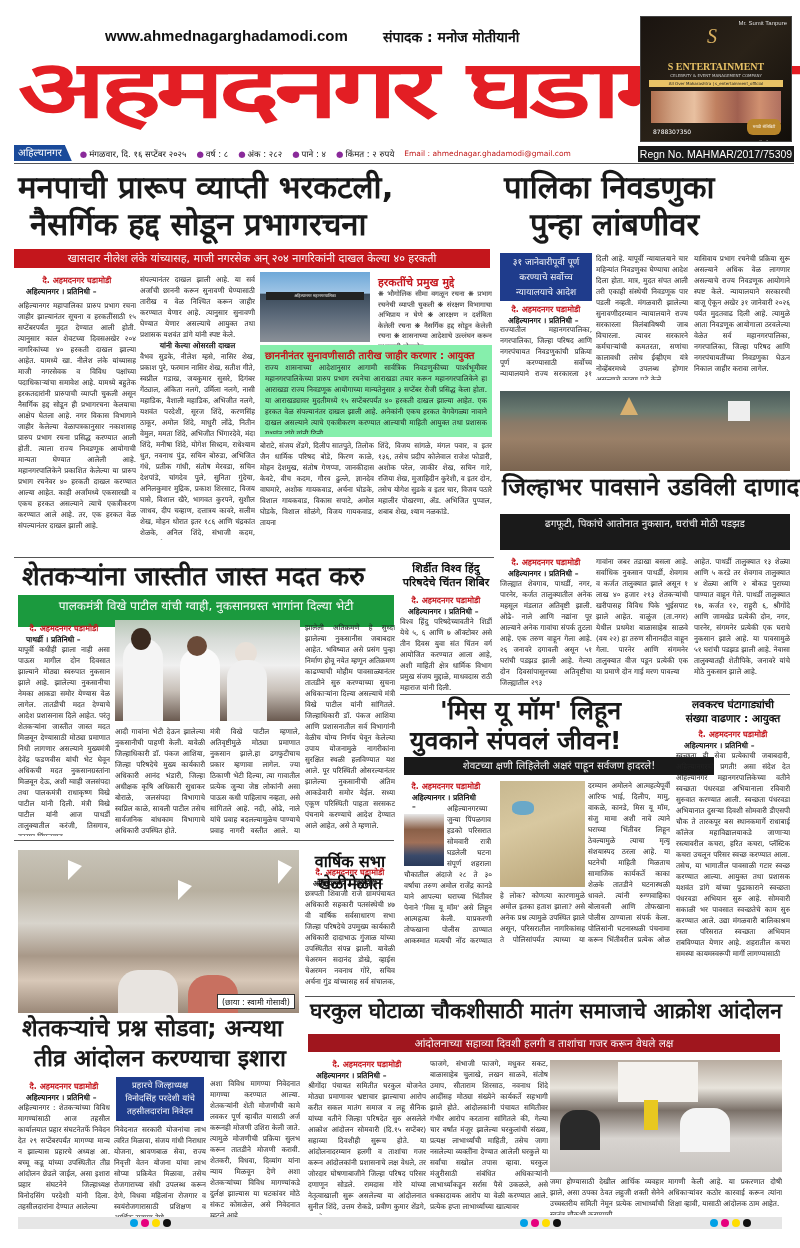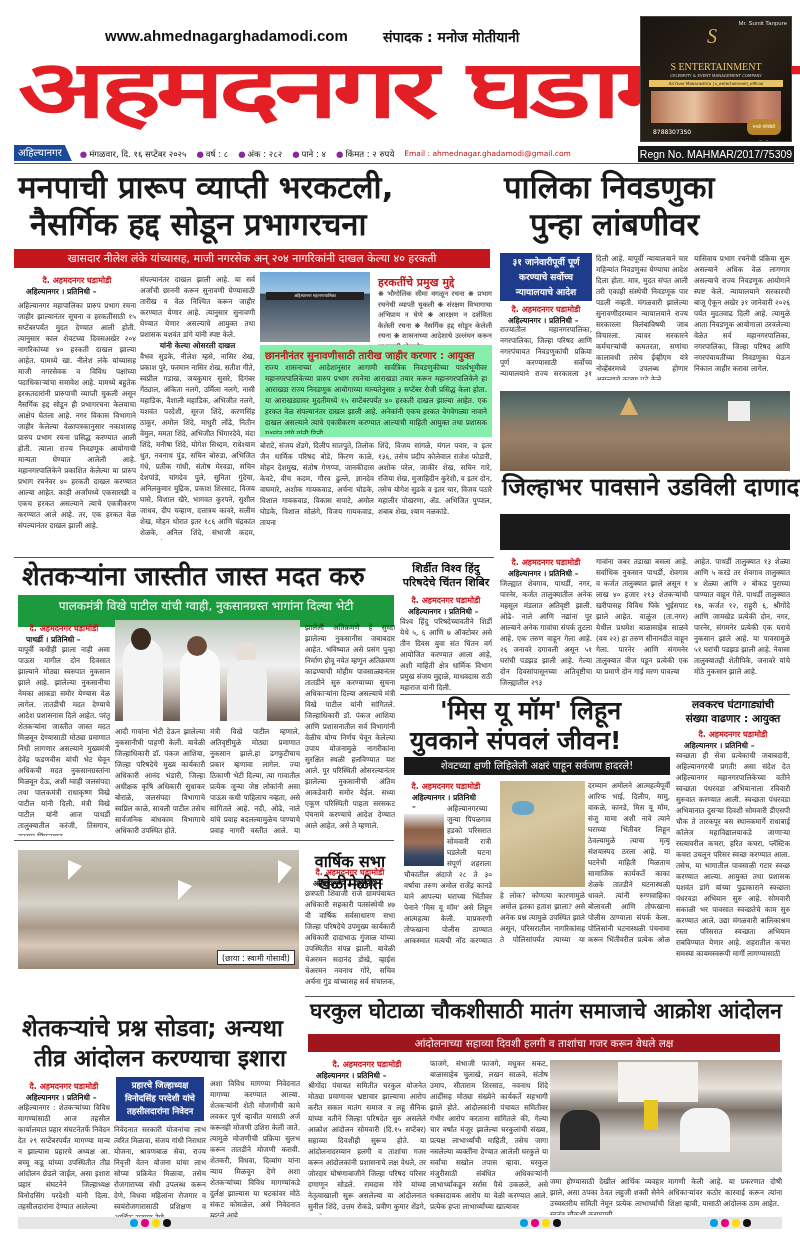--- a/index.html
+++ b/index.html
@@ -4,21 +4,21 @@
 <style>
 *{box-sizing:border-box;margin:0;padding:0}
 body{width:800px;height:1248px;background:#fff;font-family:"DejaVu Sans","Liberation Sans",sans-serif;color:#111;overflow:hidden;position:relative}
 .abs{position:absolute}
 .mast-url{left:105px;top:27px;font-size:15px;font-weight:bold;font-family:"Liberation Sans",sans-serif;color:#111}
 .mast-editor{left:383px;top:27px;font-size:14px;font-weight:bold;color:#111}
 .mast-title{left:18px;top:40px;width:400px;height:100px;font-size:80px;font-weight:900;color:#e31e24;line-height:100px;letter-spacing:-4px;white-space:nowrap;transform:scaleX(1.44);transform-origin:left center}
 .ad{left:640px;top:16px;width:152px;height:126px;background:linear-gradient(135deg,#1a1410,#2a2218 50%,#120e0a);border:1px solid #444;overflow:hidden}
 .ad-owner{position:absolute;right:4px;top:3px;font-size:6px;color:#ddd;font-family:"Liberation Sans",sans-serif}
 .ad-logo{position:absolute;left:66px;top:8px;font-size:20px;color:#d9b060;font-family:"Liberation Serif",serif;font-style:italic}
-.ad-name{position:absolute;left:0;right:0;top:44px;text-align:center;font-size:10px;color:#e8c266;font-family:"Liberation Serif",serif;font-weight:normal}
+.ad-name{position:absolute;left:0;right:0;top:44px;text-align:center;font-size:10px;color:#e8c266;font-family:"Liberation Serif",serif;font-weight:bold}
 .ad-sub{position:absolute;left:0;right:0;top:56px;text-align:center;font-size:4px;color:#ccc}
 .ad-strip{position:absolute;left:8px;right:8px;top:63px;height:7px;background:#e8c266;font-size:4px;color:#222;text-align:center;line-height:7px}
 .ad-people{position:absolute;left:10px;right:10px;top:74px;height:32px;background:linear-gradient(90deg,#b07050,#d0a080,#e8c0a0,#c08060,#a06050,#d09070,#b07060)}
 .ad-phone{position:absolute;left:12px;bottom:6px;font-size:6px;color:#fff}
 .ad-badge{position:absolute;right:10px;bottom:6px;width:34px;height:16px;background:#b8852a;border-radius:6px;font-size:4px;color:#fff;text-align:center;line-height:16px}
 .regn{left:638px;top:146px;width:156px;height:16px;background:#1a1a1a;color:#fff;font-size:10.5px;font-family:"Liberation Sans",sans-serif;text-align:center;line-height:16px}
 .dateline{left:14px;top:145px;width:620px;height:16px;display:flex;align-items:center;font-size:8.5px}
 .loc-tab{background:#1a4a9a;color:#fff;font-size:10px;padding:0 10px 0 4px;height:16px;line-height:16px;clip-path:polygon(0 0,88% 0,100% 100%,0 100%);margin-right:8px}
 .dl-item{margin-right:10px;white-space:nowrap}
 .dot{color:#8a2a9a;margin-right:2px}
@@ -31,21 +31,21 @@
 .banner-maroon{background:#a0161e;color:#fff;text-align:center}
 .byline{color:#c4161c;font-weight:bold;font-size:8px;text-align:center}
 .dateline2{font-size:7.5px;font-weight:bold;margin:1px 8px}
 .col{font-size:7.2px;line-height:11px;color:#222;text-align:justify;overflow:hidden}
 .photo{overflow:hidden}
 .caption{font-size:8px;background:#fff;border:1px solid #333;padding:1px 4px}
 .sidehead{font-weight:bold;text-align:center;color:#111}
 .cmyk{display:flex;gap:3px;justify-content:center;align-items:center}
 .cmyk span{width:8px;height:8px;border-radius:50%;display:inline-block}
 .foot-bar{background:#e6e6e6}
-.blue-box{background:#1f3c8c;color:#fff;text-align:center;font-weight:bold}
+.blue-box{background:#1f3c8c;color:#fff;text-align:center;font-weight:normal}
 .yellow-box{background:#86efac}
 </style>
 </head>
 <body>
 
 <div class="abs mast-url">www.ahmednagarghadamodi.com</div>
 <div class="abs mast-editor">संपादक : मनोज मोतीयानी</div>
 <div class="abs mast-title">अहमदनगर घडामोडी</div>
 
 <div class="abs ad">
@@ -109,20 +109,21 @@
 <div class="abs col" style="left:500px;top:324px;width:92px;height:56px">राज्यातील महानगरपालिका, नगरपालिका, जिल्हा परिषद आणि नगरपंचायत निवडणुकांची प्रक्रिया पूर्ण करण्यासाठी सर्वोच्च न्यायालयाने राज्य सरकारला ३१ जानेवारी २०२६ पर्यंत मुदतवाढ</div>
 <div class="abs col" style="left:596px;top:253px;width:92px;height:127px">दिली आहे. यापूर्वी न्यायालयाने चार महिन्यांत निवडणुका घेण्याचा आदेश दिला होता. मात्र, मुदत संपत आली तरी एकाही संस्थेची निवडणूक पार पडली नव्हती. मंगळवारी झालेल्या सुनावणीदरम्यान न्यायालयाने राज्य सरकारला विलंबाविषयी जाब विचारला. त्यावर सरकारने कर्मचाऱ्यांची कमतरता, सणांचा कालावधी तसेच ईव्हीएम यंत्रे नोव्हेंबरमध्ये उपलब्ध होणार असल्याचे कारण पुढे केले.</div>
 <div class="abs col" style="left:694px;top:253px;width:96px;height:127px">यासिवाय प्रभाग रचनेची प्रक्रिया सुरू असल्याने अधिक वेळ लागणार असल्याचे राज्य निवडणूक आयोगाने स्पष्ट केले. न्यायालयाने सरकारची बाजू ऐकून अखेर ३१ जानेवारी २०२६ पर्यंत मुदतवाढ दिली आहे. त्यामुळे आता निवडणूक आयोगाला ठरवलेल्या वेळेत सर्व महानगरपालिका, नगरपालिका, जिल्हा परिषद आणि नगरपंचायतींच्या निवडणुका घेऊन निकाल जाहीर करावा लागेल.</div>
 
 <div class="abs photo" style="left:500px;top:391px;width:290px;height:80px;background:linear-gradient(180deg,#4a5a5a 0%,#6a7a70 25%,#8a7a68 40%,#9a8068 60%,#7a6450 100%)">
   <div style="position:absolute;left:120px;top:6px;width:18px;height:18px;background:#d8b070;clip-path:polygon(50% 0,100% 100%,0 100%)"></div>
   <div style="position:absolute;right:40px;top:10px;width:22px;height:20px;background:#eee"></div>
 </div>
 <div class="abs hl" style="left:502px;top:474px;font-size:24px;">जिल्हाभर पावसाने उडविली दाणादाण..!</div>
 <div class="abs banner-black" style="left:500px;top:514px;width:290px;height:36px;font-size:10px;line-height:17px;padding-top:1px">
+  <div>ढगफूटी, पिकांचे आतोनात नुकसान, घरांची मोठी पडझड</div>
 </div>
 <div class="abs" style="left:500px;top:556px;width:92px">
   <div class="byline">दै. अहमदनगर घडामोडी</div>
   <div class="dateline2">अहिल्यानगर । प्रतिनिधी –</div>
 </div>
 <div class="abs col" style="left:500px;top:578px;width:92px;height:112px">जिल्ह्यात शेवगाव, पाथर्डी, नगर, पारनेर, कर्जत तालुक्यातील अनेक महसूल मंडलात अतिवृष्टी झाली. ओढे- नाले आणि नद्यांना पूर आल्याने अनेक गावांचा संपर्क तुटला आहे. एक तरुण वाहून गेला आहे. २६ जनावरे दगावली असून ५१ घरांची पडझड झाली आहे. गेल्या दोन दिवसांपासूनच्या अतिवृष्टीचा जिल्ह्यातील २९३</div>
 <div class="abs col" style="left:596px;top:556px;width:92px;height:134px">गावांना जबर तडाखा बसला आहे. सर्वाधिक नुकसान पाथर्डी, शेवगाव व कर्जत तालुक्यात झाले असून १ लाख ४० हजार २१३ शेतकऱ्यांची खरीपासह विविध पिके भुईसपाट झाले आहेत. वाळुंज (ता.नगर) येथील प्रथमेश बाळासाहेब साळवे (वय २२) हा तरुण सीनानदीत वाहून गेला. पारनेर आणि संगमनेर तालुक्यात वीज पडून प्रत्येकी एक या प्रमाणे दोन गाई मरण पावल्या</div>
 <div class="abs col" style="left:694px;top:556px;width:96px;height:134px">आहेत. पाथर्डी तालुक्यात १३ शेळ्या आणि ५ करडे तर शेवगाव तालुक्यात ४ शेळ्या आणि २ बोकड पुराच्या पाण्यात वाहून गेले. पाथर्डी तालुक्यात १७, कर्जत १२, राहुरी ६, श्रीगोंदे आणि जामखेड प्रत्येकी दोन, नगर, पारनेर, संगमनेर प्रत्येकी एक घराचे नुकसान झाले आहे. या पावसामुळे ५१ घरांची पडझड झाली आहे. नेवासा तालुक्यातही शेतीपिके, जनावरे यांचे मोठे नुकसान झाले आहे.</div>
 
 <div class="abs rule" style="left:14px;top:557px;width:480px;height:1px"></div>
@@ -151,21 +152,21 @@
 </div>
 <div class="abs" style="left:400px;top:594px;width:92px">
   <div class="byline">दै. अहमदनगर घडामोडी</div>
   <div class="dateline2">अहिल्यानगर । प्रतिनिधी –</div>
 </div>
 <div class="abs col" style="left:400px;top:616px;width:92px;height:75px">विश्व हिंदु परिषदेच्यावतीने शिर्डी येथे ५, ६ आणि ७ ऑक्टोबर असे तीन दिवस युवा संत चिंतन वर्ग आयोजित करण्यात आला आहे, अशी माहिती क्षेत्र धार्मिक विभाग प्रमुख संजय मुद्दाळे, माधवदास राठी महाराज यांनी दिली.</div>
 
 <div class="abs rule" style="left:400px;top:694px;width:390px;height:1px"></div>
 <div class="abs hl" style="left:440px;top:697px;font-size:25px;">'मिस यू मॉम' लिहून</div>
 <div class="abs hl" style="left:410px;top:727px;font-size:25px;">युवकाने संपवलं जीवन!</div>
-<div class="abs banner-black" style="left:404px;top:757px;width:266px;height:18px;font-size:10px;line-height:18px">शेवटच्या क्षणी लिहिलेली अक्षरं पाहून सर्वजण हादरले!</div>
+<div class="abs banner-black" style="left:404px;top:757px;width:310px;height:18px;font-size:10px;line-height:18px">शेवटच्या क्षणी लिहिलेली अक्षरं पाहून सर्वजण हादरले!</div>
 <div class="abs" style="left:404px;top:780px;width:84px">
   <div class="byline">दै. अहमदनगर घडामोडी</div>
   <div class="dateline2">अहिल्यानगर । प्रतिनिधी –</div>
 </div>
 <div class="abs photo" style="left:404px;top:814px;width:40px;height:52px;background:linear-gradient(180deg,#e8e8e8 0%,#8a6048 30%,#a07058 55%,#3a4a6a 80%,#2a3a5a 100%)"></div>
 <div class="abs col" style="left:447px;top:803px;width:44px;height:66px">अहिल्यानगरच्या जुन्या पिंपळगाव हडको परिसरात सोमवारी रात्री घडलेली घटना संपूर्ण शहराला हादरवून गेली आहे. समता</div>
 <div class="abs col" style="left:404px;top:869px;width:88px;height:74px">चौकातील अंदाजे २८ ते ३० वर्षांचा तरुण अमोल राजेंद्र कानडे याने आपल्या घराच्या भिंतीवर पेनाने 'मिस यू मॉम' असे लिहून आत्महत्या केली. याप्रकरणी तोफखाना पोलीस ठाण्यात आकस्मात मृत्यूची नोंद करण्यात आली आहे. मृत्यूपूर्वी अमोल याने आपल्या घराच्या भिंतीवर इतरही अनेकांची नावे लिहून ठेवली आहेत. त्याने का ही नावं लिहिली? कोण आहेत</div>
 <div class="abs photo" style="left:500px;top:781px;width:85px;height:106px;background:linear-gradient(160deg,#c8b890 0%,#d8c8a0 40%,#b8a478 100%)">
   <div style="position:absolute;left:12px;top:20px;width:22px;height:14px;background:#6aa8c8;border-radius:40%"></div>
 </div>
@@ -176,21 +177,21 @@
   <div>लवकरच घंटागाड्यांची</div>
   <div>संख्या वाढणार : आयुक्त</div>
 </div>
 <div class="abs" style="left:676px;top:728px;width:114px">
   <div class="byline">दै. अहमदनगर घडामोडी</div>
   <div class="dateline2">अहिल्यानगर । प्रतिनिधी –</div>
 </div>
 <div class="abs col" style="left:676px;top:750px;width:114px;height:236px">स्वच्छता ही सेवा प्रत्येकाची जबाबदारी, अहिल्यानगरची प्रगती! असा संदेश देत अहिल्यानगर महानगरपालिकेच्या वतीने स्वच्छता पंधरवडा अभियानाला रविवारी सुरुवात करण्यात आली. स्वच्छता पंधरवडा अभियानात दुसऱ्या दिवशी सोमवारी डीएसपी चौक ते तारकपूर बस स्थानकमार्गे राधाबाई कॉलेज महाविद्यालयाकडे जाणाऱ्या रस्त्यावरील कचरा, हरित कचरा, प्लॅस्टिक कचरा उचलून परिसर स्वच्छ करण्यात आला. तसेच, या भागातील पावसाळी गटार स्वच्छ करण्यात आल्या. आयुक्त तथा प्रशासक यशवंत डांगे यांच्या पुढाकाराने स्वच्छता पंधरवडा अभियान सुरु आहे. सोमवारी सकाळी भर पावसात स्वच्छतेचे काम सुरु करण्यात आले. उद्या मंगळवारी बालिकाश्रम रस्ता परिसरात स्वच्छता अभियान राबविण्यात येणार आहे. शहरातील कचरा समस्या कायमस्वरूपी मार्गी लागण्यासाठी</div>
 
 <div class="abs rule" style="left:14px;top:840px;width:380px;height:1px"></div>
-<div class="abs photo" style="left:18px;top:850px;width:281px;height:119px;background:linear-gradient(180deg,#c8c4b8 0%,#b8b0a0 25%,#d8d4cc 45%,#a89888 65%,#d8c8b8 80%,#9a8878 100%)">
+<div class="abs photo" style="left:18px;top:850px;width:281px;height:163px;background:linear-gradient(180deg,#c8c4b8 0%,#b8b0a0 25%,#d8d4cc 45%,#a89888 65%,#d8c8b8 80%,#9a8878 100%)">
   <div style="position:absolute;left:50px;top:10px;width:14px;height:20px;background:#fff;clip-path:polygon(0 0,100% 30%,0 100%)"></div>
   <div style="position:absolute;left:160px;top:30px;width:14px;height:20px;background:#fff;clip-path:polygon(0 0,100% 30%,0 100%)"></div>
   <div style="position:absolute;left:260px;top:10px;width:14px;height:24px;background:#fff;clip-path:polygon(0 0,100% 30%,0 100%)"></div>
   <div style="position:absolute;left:100px;top:120px;width:60px;height:43px;background:#e8e4e0;border-radius:20px 20px 0 0"></div>
   <div style="position:absolute;left:170px;top:125px;width:50px;height:38px;background:#c87060;border-radius:20px 20px 0 0"></div>
   <div class="caption" style="position:absolute;right:4px;bottom:4px">(छाया : स्वामी गोसावी)</div>
 </div>
 <div class="abs sidehead" style="left:305px;top:850px;width:90px;font-size:16px">वार्षिक सभा खेळीमेळीत</div>
 <div class="abs" style="left:305px;top:866px;width:90px">
   <div class="byline">दै. अहमदनगर घडामोडी</div>

